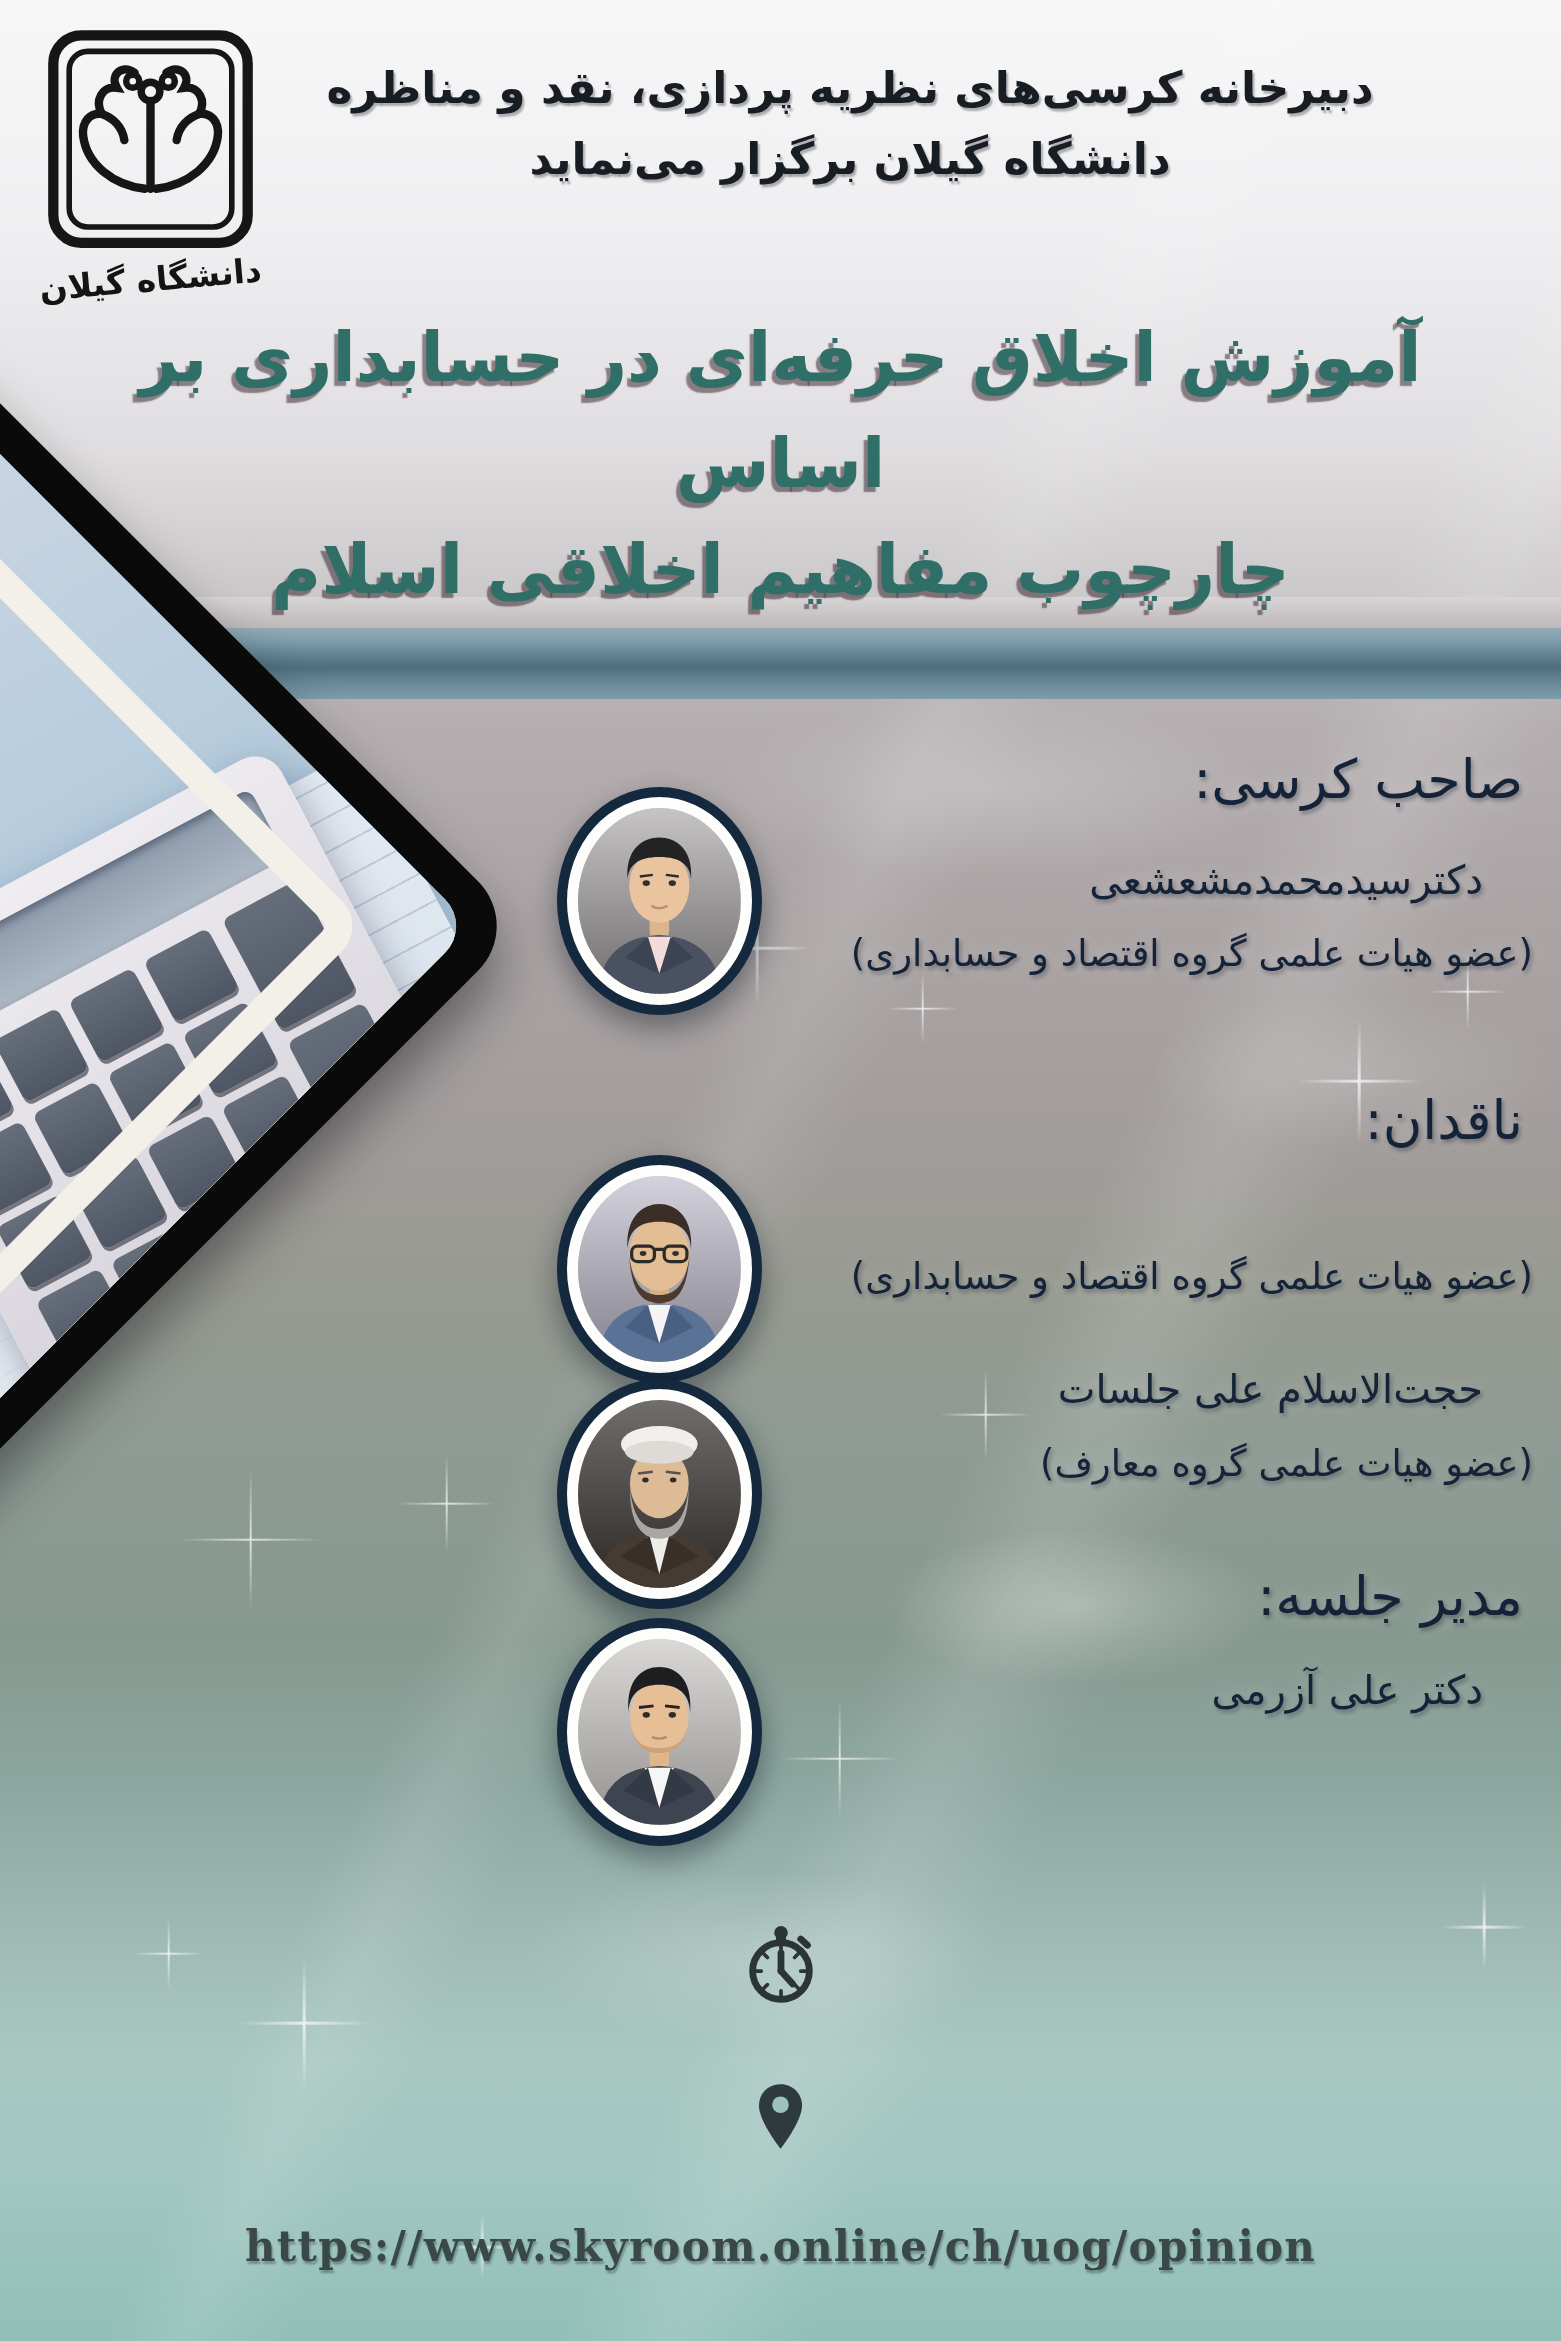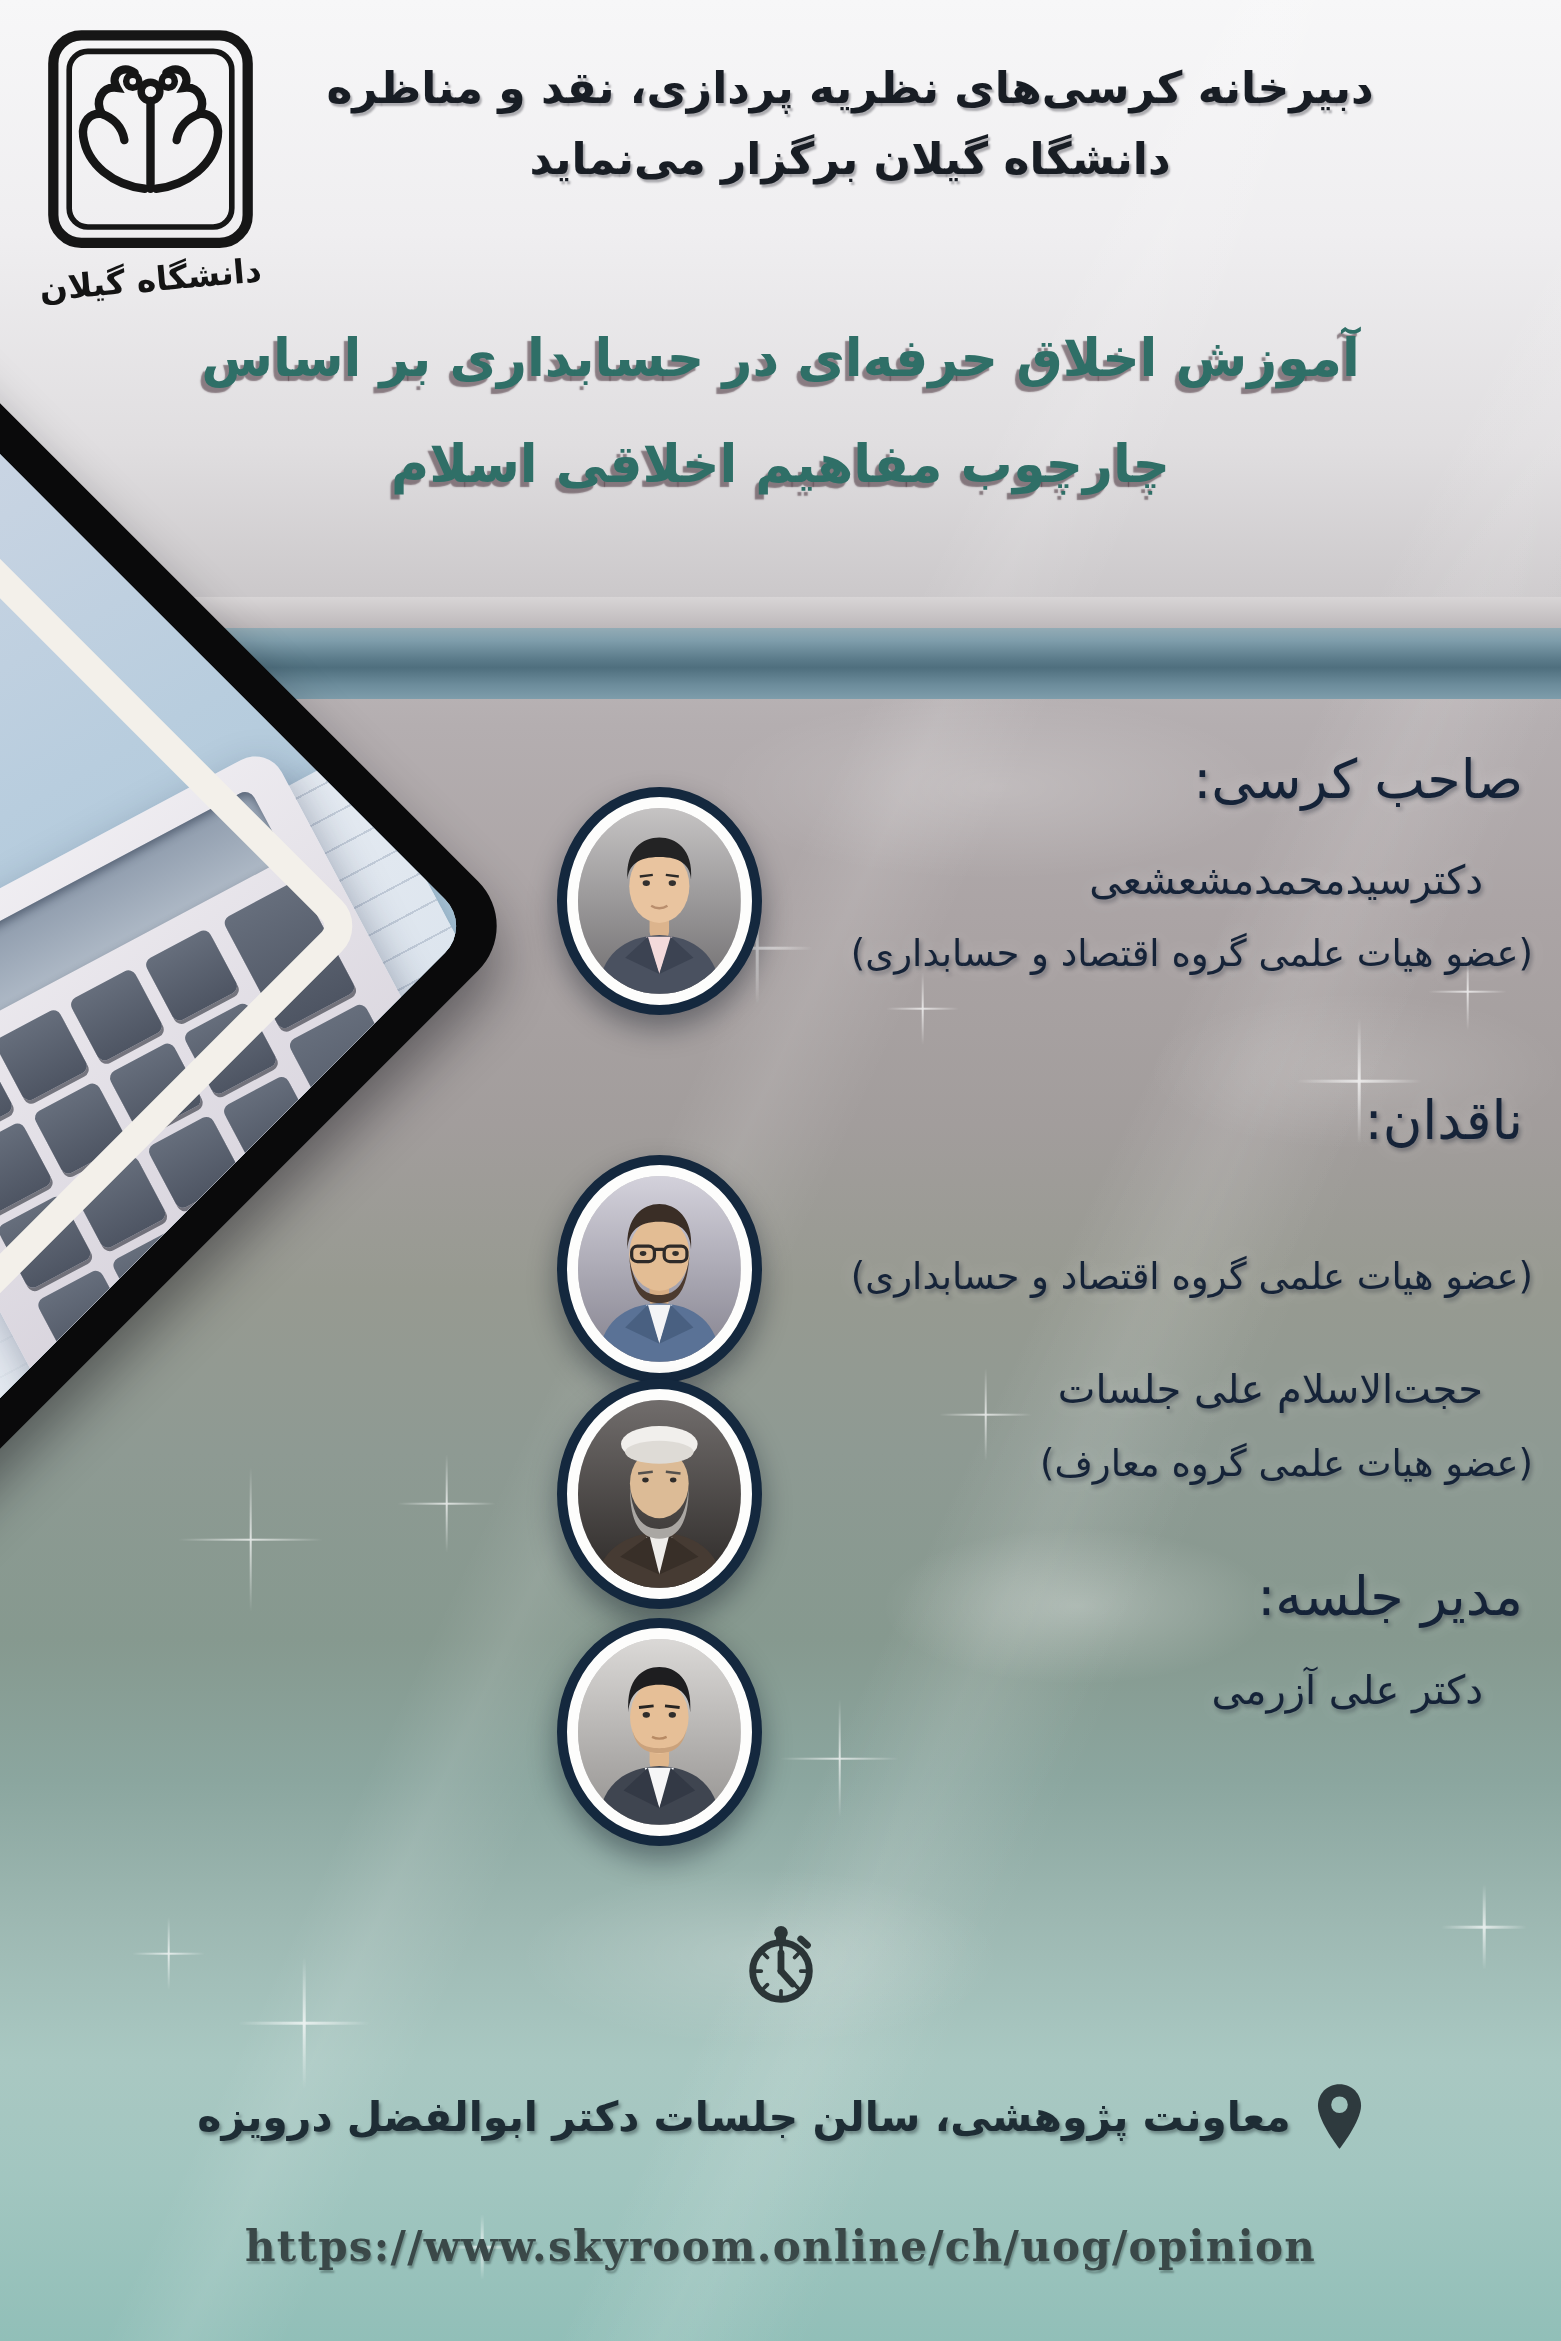--- a/index.html
+++ b/index.html
@@ -60,21 +60,21 @@
     background:repeating-linear-gradient(115deg,#7c8794 0 4px,#aab4c0 4px 8px);}
   .frame-stroke{position:absolute;inset:74px;border:28px solid #f3f0ea;border-radius:36px;}
   
   .logo{position:absolute;left:34px;top:28px;width:233px;z-index:5;text-align:center;}
   .logo svg{display:block;margin:0 auto;}
   .logo-caption{margin-top:4px;font-weight:bold;font-size:33px;color:#141414;transform:rotate(-5deg);direction:rtl;}
   
   .secretariat{position:absolute;top:52px;left:218px;right:79px;z-index:5;text-align:center;direction:rtl;
     font-weight:bold;font-size:44px;line-height:71px;color:#181d24;text-shadow:2px 2.6px 2px rgba(10,10,20,.30);}
   .main-title{position:absolute;top:305px;left:73px;right:73px;z-index:5;text-align:center;direction:rtl;
-    font-weight:bold;font-size:52px;line-height:106px;color:#2f6f67;
+    font-weight:bold;font-size:68px;line-height:106px;color:#2f6f67;
     text-shadow:-4px 4.6px 1.3px rgba(45,22,32,.5);}
   
   .ptext{position:absolute;z-index:5;direction:rtl;font-weight:normal;color:#152338;white-space:nowrap;
     text-shadow:2px 2.6px 4px rgba(10,15,30,.33), 0 0 20px rgba(255,255,255,.30);}
   .role{font-size:54px;right:38px;}
   .name{font-size:40px;right:78px;}
   .affil{font-size:37px;right:28px;}
   
   .avatar{position:absolute;left:557px;width:185px;z-index:4;}
   .avatar-ring{width:100%;height:100%;border-radius:50%;border:10px solid #14283e;background:#fdfdfc;
@@ -334,19 +334,18 @@
           <line x1="88" y1="102" x2="82" y2="96"></line>
       </g>
     </svg>
   </div>
 
   <div class="event-row row-loc">
     <svg class="evicon" width="49" height="69" viewBox="0 0 100 140">
       <path d="M50,4 C24,4 6,24 6,48 C6,80 50,136 50,136 C50,136 94,80 94,48 C94,24 76,4 50,4 Z" fill="#2e3a3e"></path>
       <circle cx="50" cy="46" r="17" fill="#9fc2bc"></circle>
     </svg>
-    <span>معاونت پژوهشی، سالن جلسات دکتر ابوالفضل درویزه</span>
   </div>
 
   <div class="url">https://www.skyroom.online/ch/uog/opinion</div>
 
 </div>
 
 
 </body></html>

